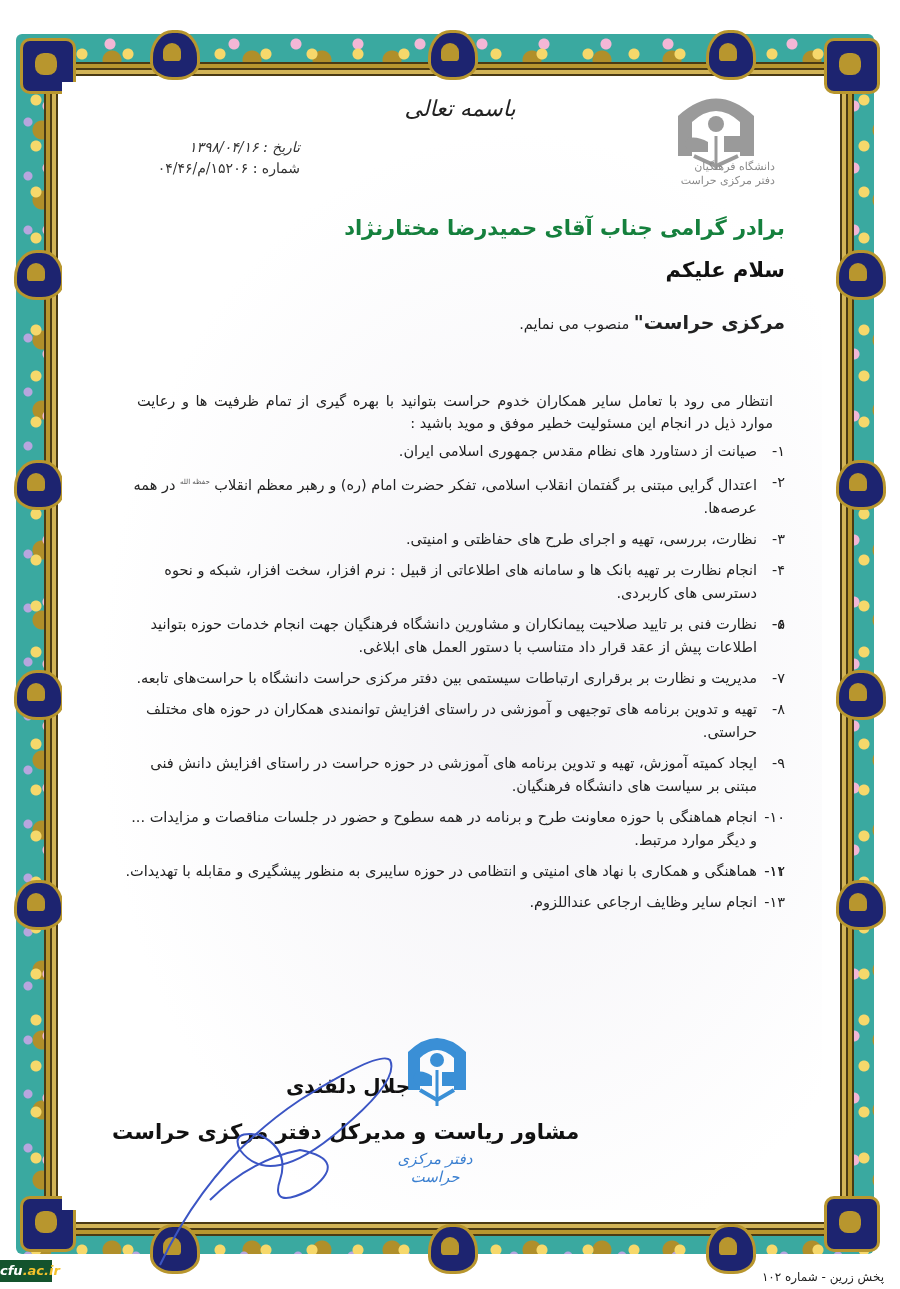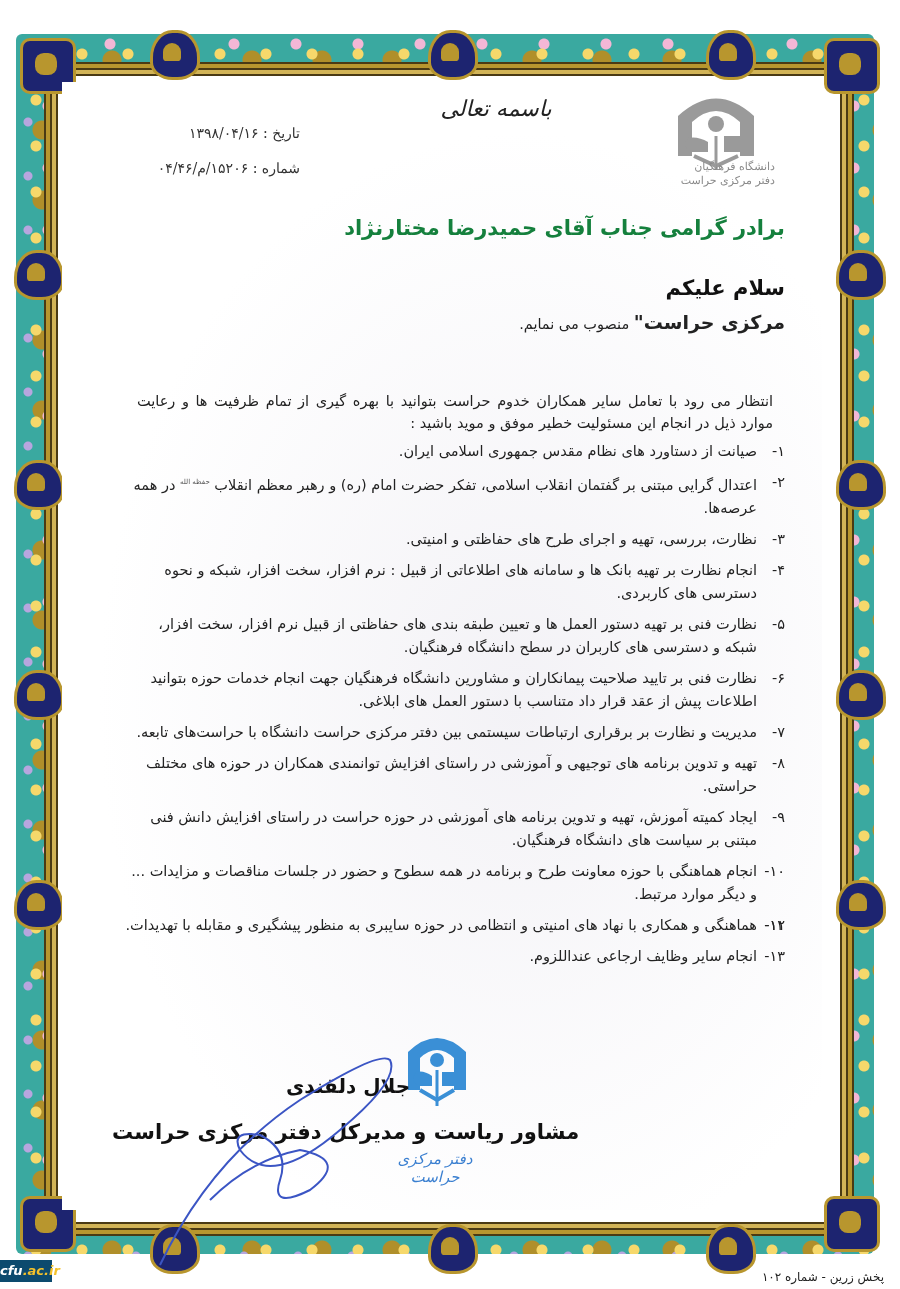--- a/index.html
+++ b/index.html
@@ -34,48 +34,48 @@
     content:""; position:absolute; left:10px; top:10px; width:18px; height:18px;
     background:#b8962e; border-radius:50% 50% 20% 20%;
   }
   .corner { position:absolute; width:50px; height:50px; background:#1d2470; border:3px solid #b8962e; border-radius:10px; }
   .corner::after { content:""; position:absolute; left:12px; top:12px; width:22px; height:22px; background:#b8962e; border-radius:40%; }
 
   
   .rtl { direction:rtl; unicode-bidi:embed; }
   .logo { position:absolute; left:668px; top:86px; width:96px; height:110px; }
   .logo-caption { position:absolute; left:655px; top:160px; width:120px; color:#8a8a8a; font-size:11px; line-height:14px; font-family:"DejaVu Serif", serif; }
-  .invocation { position:absolute; left:400px; top:96px; width:120px; text-align:center; font-family:"DejaVu Serif", serif; font-style:italic; font-size:22px; color:#222;margin-left:36px; }
+  .invocation { position:absolute; left:400px; top:96px; width:120px; text-align:center; font-family:"DejaVu Serif", serif; font-style:italic; font-size:22px; color:#222; }
   .meta { position:absolute; right:600px; font-size:14px; color:#333; white-space:nowrap; font-family:"DejaVu Serif", serif; }
-  .meta.date { top:125px; }
+  .meta.date { top:139px;font-style:italic; }
   .meta.number { top:160px; }
 
   .salutation { position:absolute; right:115px; top:216px; font-weight:bold; font-size:21px; color:#15803d; }
-  .greeting { position:absolute; right:115px; top:276px; font-weight:bold; font-size:21px; color:#111; }
+  .greeting { position:absolute; right:115px; top:258px; font-weight:bold; font-size:21px; color:#111; }
 
   .body-text { position:absolute; left:125px; right:115px; font-size:14.5px; line-height:22px; color:#222; text-align:justify; }
   .intro { top:305px; }
   .intro .strong { font-weight:bold; font-size:19px; }
   .intro p { margin:0; line-height:34px; }
   .expect { top:378px; }
   .expect p { margin:12px; }
 
   .duties { position:absolute; left:125px; right:115px; top:440px; font-size:14.5px; color:#222; list-style:none; margin:0; padding:0; }
   .duty { position:relative; padding-right:28px; line-height:23px; margin-bottom:8px; }
   .duty .num { position:absolute; right:0; top:0; }
   .duty sup { font-size:7px; color:#555; }
 
   .stamp { position:absolute; left:402px; top:1030px; width:70px; height:86px; }
   .stamp-caption { position:absolute; left:380px; top:1150px; width:110px; text-align:center; color:#3a7fd0; font-style:italic; font-size:15px; font-family:"DejaVu Serif", serif; }
   .signer-name { position:absolute; left:286px; top:1074px; font-weight:bold; font-size:20px; color:#111; }
   .signer-title { position:absolute; left:112px; top:1120px; font-weight:bold; font-size:21px; color:#111; white-space:nowrap; }
   .signature { position:absolute; left:150px; top:1040px; width:260px; height:230px; pointer-events:none; }
 
   .footer-note { position:absolute; right:16px; top:1270px; font-size:12px; color:#222; white-space:nowrap; }
-  .watermark { position:absolute; left:0; top:1260px; width:52px; height:22px; background:#0c4a6e; color:#fff; font-weight:bold; font-style:italic; font-size:13px; line-height:22px; text-align:center; }
+  .watermark { position:absolute; left:0; top:1260px; width:52px; height:22px; background:#14532d; color:#fff; font-weight:bold; font-style:italic; font-size:13px; line-height:22px; text-align:center; }
   .watermark .accent { color:#f3c12b; }
 </style>
 </head>
 <body>
 
 <div class="frame-outer"></div>
 <div class="frame-band"></div>
 
 <div class="corner" style="left:20px;top:38px;"></div>
 <div class="corner" style="right:20px;top:38px;"></div>
@@ -134,21 +134,21 @@
 
 <div class="body-text expect rtl">
   <p>انتظار می رود با تعامل سایر همکاران خدوم حراست بتوانید با بهره گیری از تمام ظرفیت ها و رعایت موارد ذیل در انجام این مسئولیت خطیر موفق و موید باشید :</p>
 </div>
 
 <ul class="duties rtl">
   <li class="duty"><span class="num">۱-</span><span>صیانت از دستاورد های نظام مقدس جمهوری اسلامی ایران.</span></li>
   <li class="duty"><span class="num">۲-</span><span>اعتدال گرایی مبتنی بر گفتمان انقلاب اسلامی، تفکر حضرت امام (ره) و رهبر معظم انقلاب</span> <sup>حفظه الله</sup><span> در همه عرصه‌ها.</span></li>
   <li class="duty"><span class="num">۳-</span><span>نظارت، بررسی، تهیه و اجرای طرح های حفاظتی و امنیتی.</span></li>
   <li class="duty"><span class="num">۴-</span><span>انجام نظارت بر تهیه بانک ها و سامانه های اطلاعاتی از قبیل : نرم افزار، سخت افزار، شبکه و نحوه دسترسی های کاربردی.</span></li>
-  <li class="duty"><span class="num">۵-</span><span>نظارت فنی بر تهیه دستور العمل ها و تعیین طبقه بندی های حفاظتی از قبیل نرم افزار، سخت افزار، شبکه و دسترسی های کاربران در سطح دانشگاه فرهنگیان.</span></li>
+  <li class="duty"><span class="num">۵-</span></li>
   <li class="duty"><span class="num">۶-</span><span>نظارت فنی بر تایید صلاحیت پیمانکاران و مشاورین دانشگاه فرهنگیان جهت انجام خدمات حوزه بتوانید اطلاعات پیش از عقد قرار داد متناسب با دستور العمل های ابلاغی.</span></li>
   <li class="duty"><span class="num">۷-</span><span>مدیریت و نظارت بر برقراری ارتباطات سیستمی بین دفتر مرکزی حراست دانشگاه با حراست‌های تابعه.</span></li>
   <li class="duty"><span class="num">۸-</span><span>تهیه و تدوین برنامه های توجیهی و آموزشی در راستای افزایش توانمندی همکاران در حوزه های مختلف حراستی.</span></li>
   <li class="duty"><span class="num">۹-</span><span>ایجاد کمیته آموزش، تهیه و تدوین برنامه های آموزشی در حوزه حراست در راستای افزایش دانش فنی مبتنی بر سیاست های دانشگاه فرهنگیان.</span></li>
   <li class="duty"><span class="num">۱۰-</span><span>انجام هماهنگی با حوزه معاونت طرح و برنامه در همه سطوح و حضور در جلسات مناقصات و مزایدات ... و دیگر موارد مرتبط.</span></li>
   <li class="duty"><span class="num">۱۱-</span></li>
   <li class="duty"><span class="num">۱۲-</span><span>هماهنگی و همکاری با نهاد های امنیتی و انتظامی در حوزه سایبری به منظور پیشگیری و مقابله با تهدیدات.</span></li>
   <li class="duty"><span class="num">۱۳-</span><span>انجام سایر وظایف ارجاعی عنداللزوم.</span></li>
 </ul>
 

